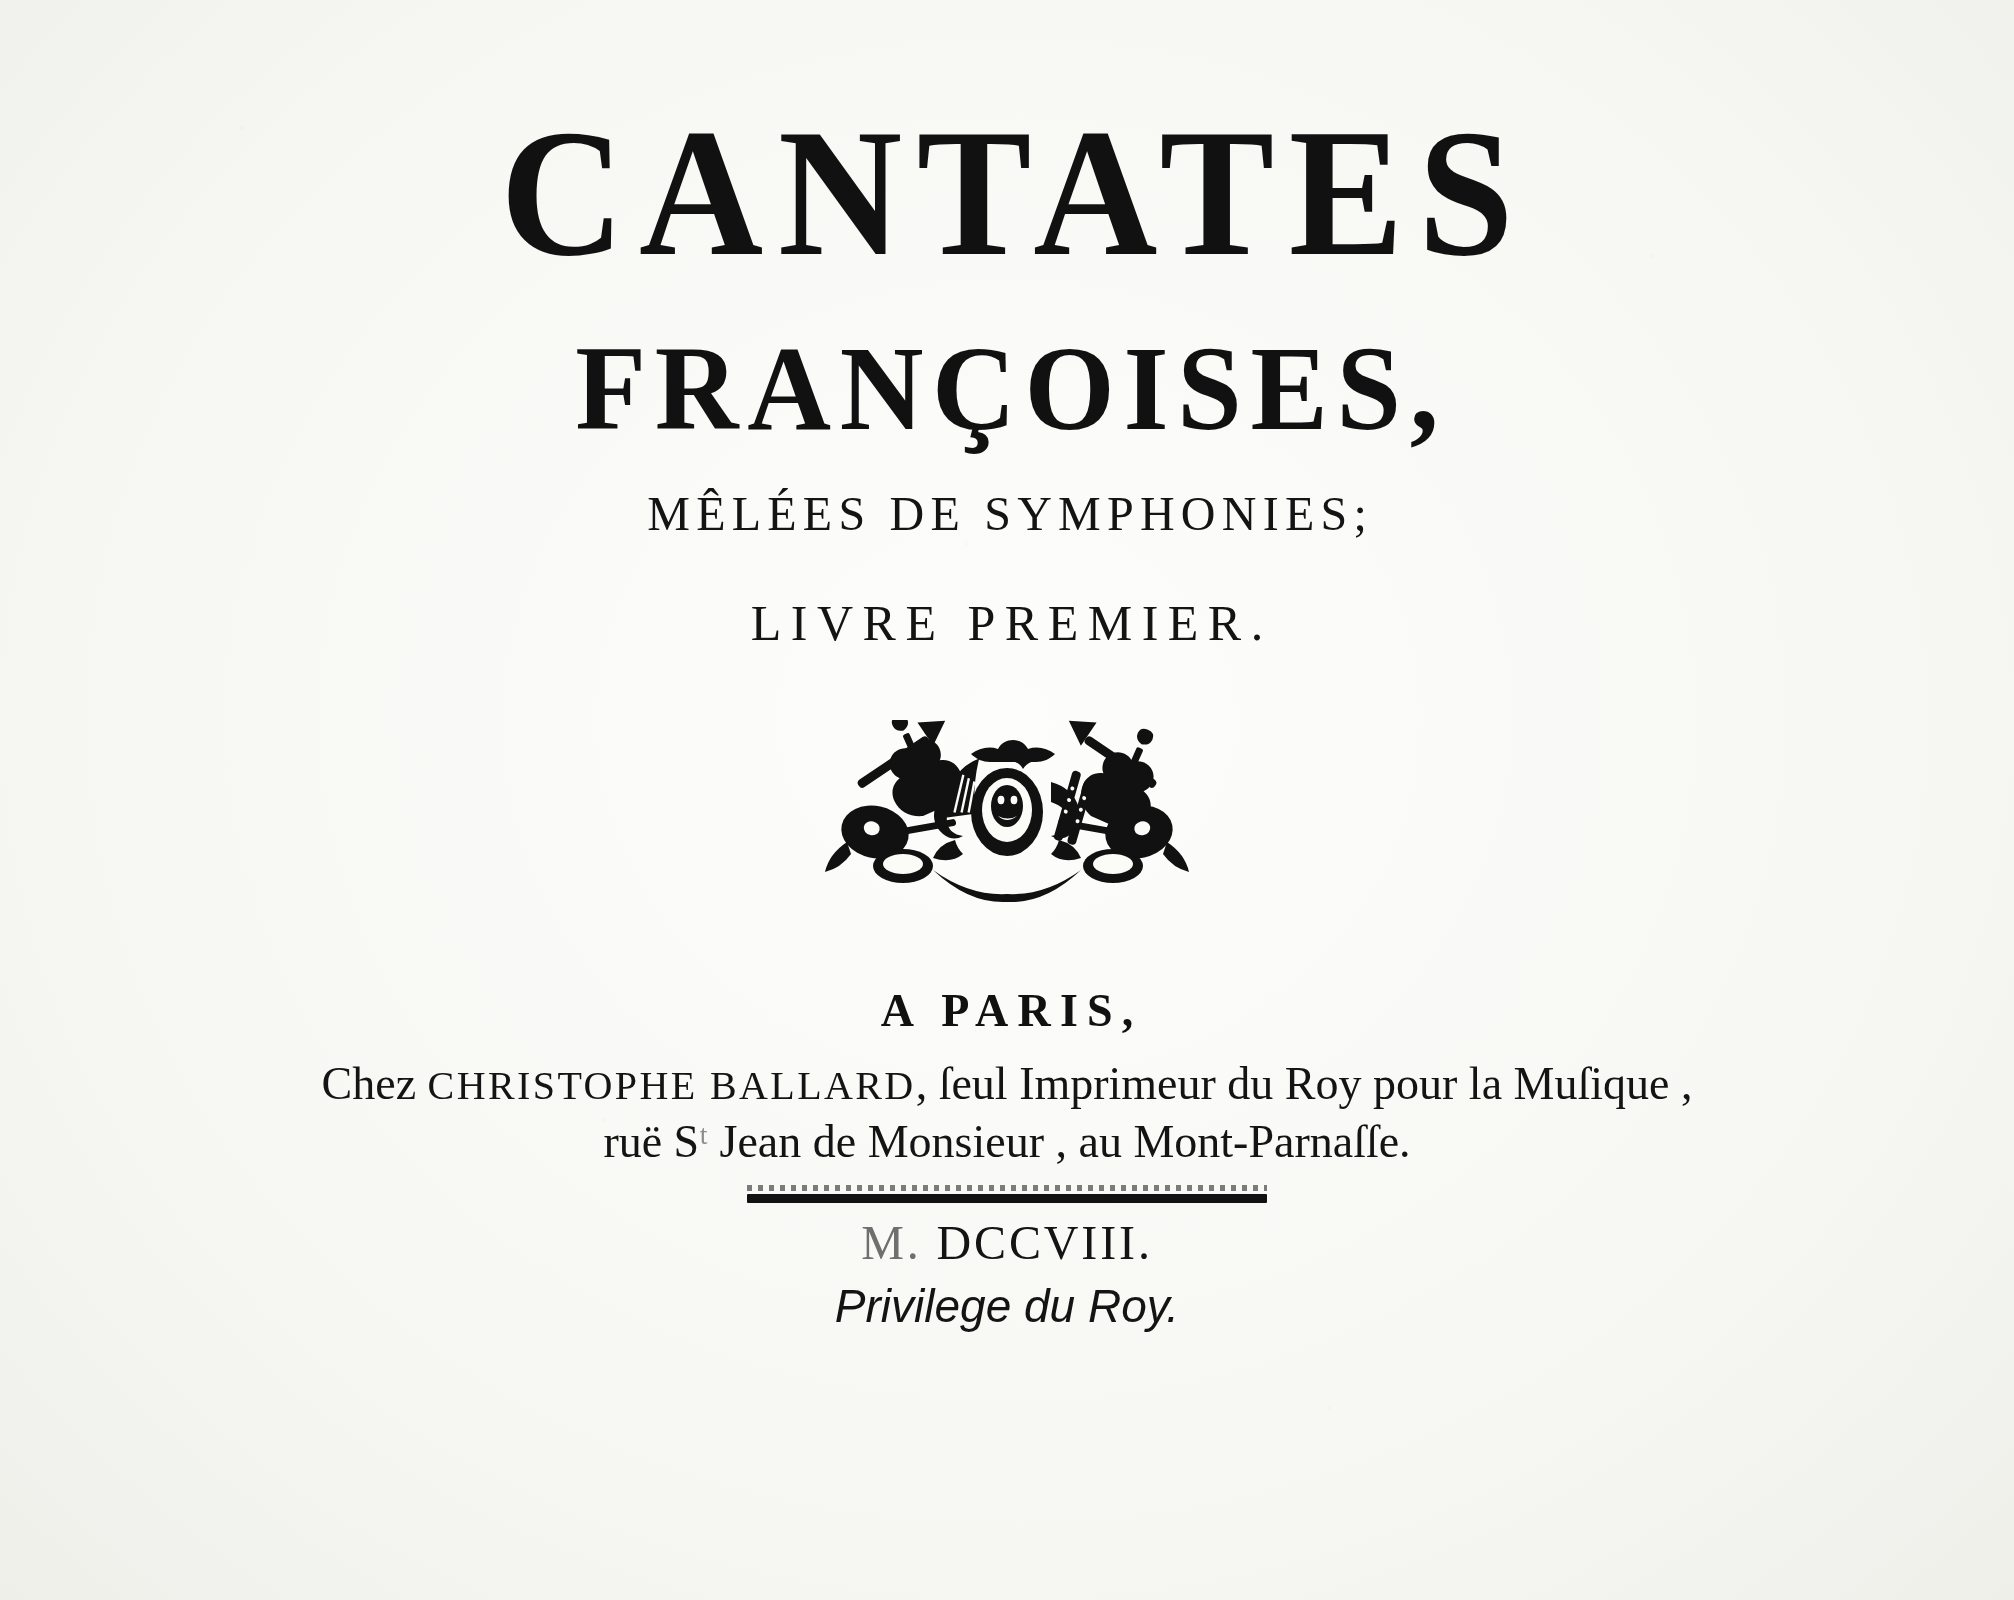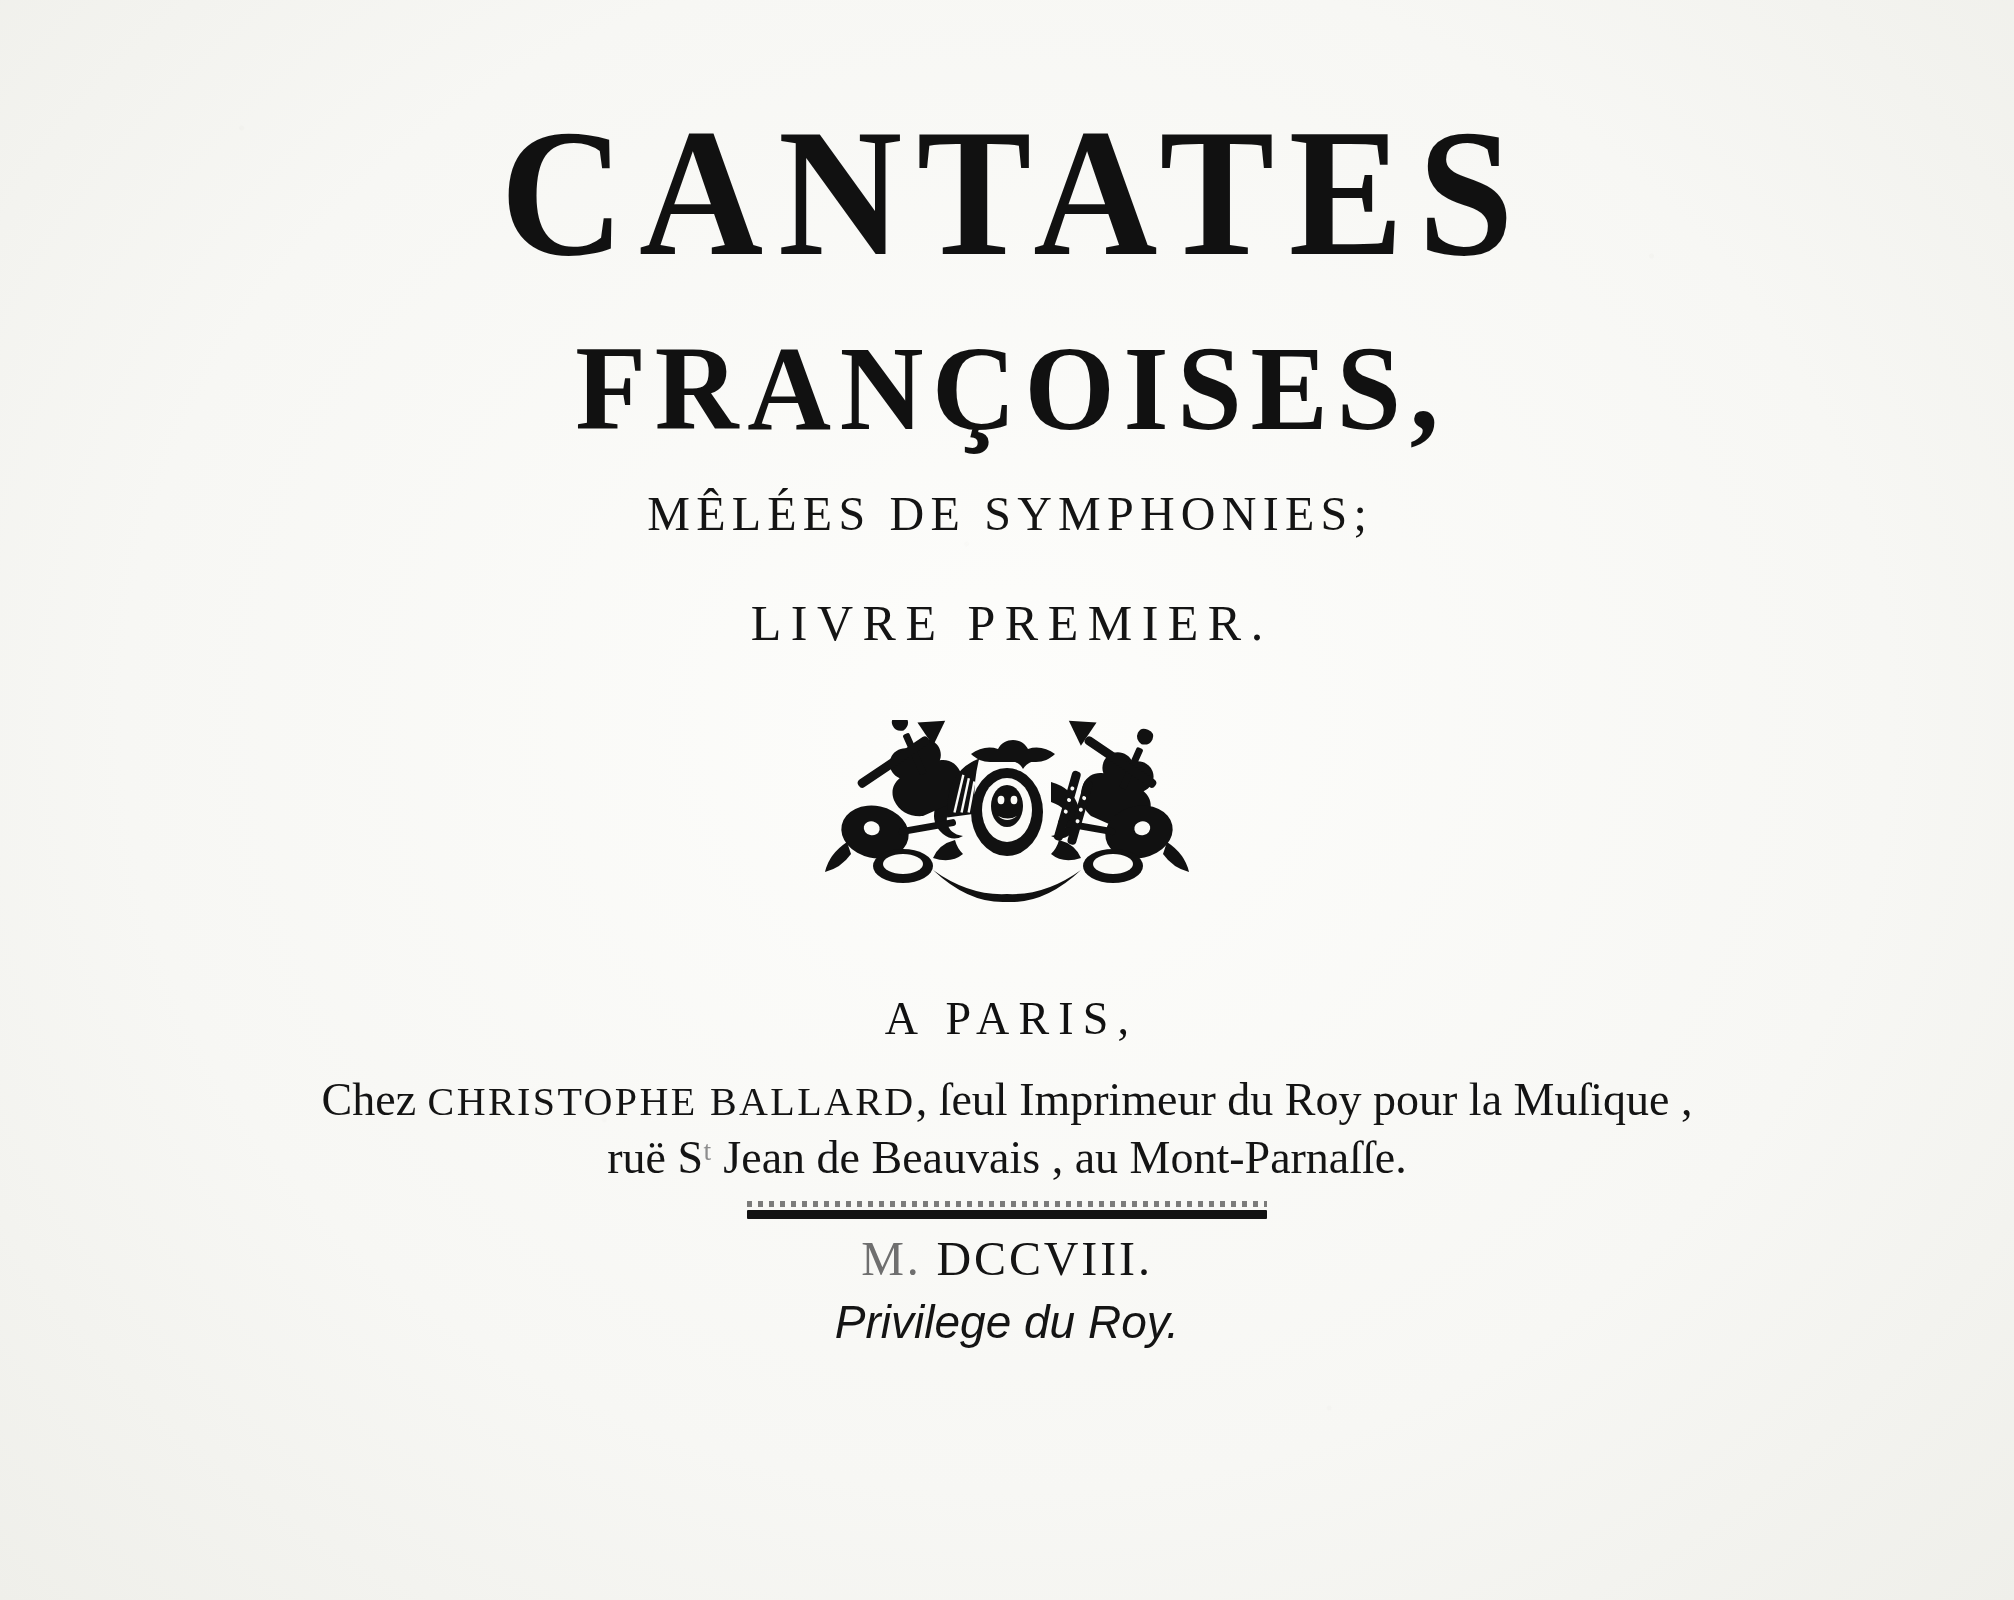--- a/index.html
+++ b/index.html
@@ -126,24 +126,24 @@
     display: flex;
     justify-content: center;
     align-items: center;
   }
   .ornament-wrap svg {
     display: block;
   }
 
   
   .line-city {
-    margin: 8px;
+    margin: 0;
     padding-top: 68px;
     font-family: "Liberation Serif", serif;
-    font-weight: 400;
+    font-weight: 700;
     font-size: 46px;
     line-height: 1.0;
     letter-spacing: 0.2em;
     text-indent: 0.2em;
     color: #111111;
   }
 
   .line-imprint-1 {
     margin: 0;
     padding-top: 26px;
@@ -316,21 +316,21 @@
       </svg>
     </div>
 
     <p class="line-city">A PARIS,</p>
 
     <p class="line-imprint-1">
       <span>Chez </span><span class="smallcaps">CHRISTOPHE BALLARD</span><span>, ſeul Imprimeur du Roy pour la Muſique ,</span>
     </p>
 
     <p class="line-imprint-2">
-      <span>ruë S</span><span class="faded">ᵗ </span><span>Jean de Beauvais , au Mont-Parnaſſe.</span>
+      <span>ruë S</span><span class="faded">ᵗ </span><span>Jean de Monsieur , au Mont-Parnaſſe.</span>
     </p>
 
     <div class="rule-wrap">
       <div>
         <div class="rule-dots"></div>
         <div class="rule"></div>
       </div>
     </div>
 
     <p class="line-date">

